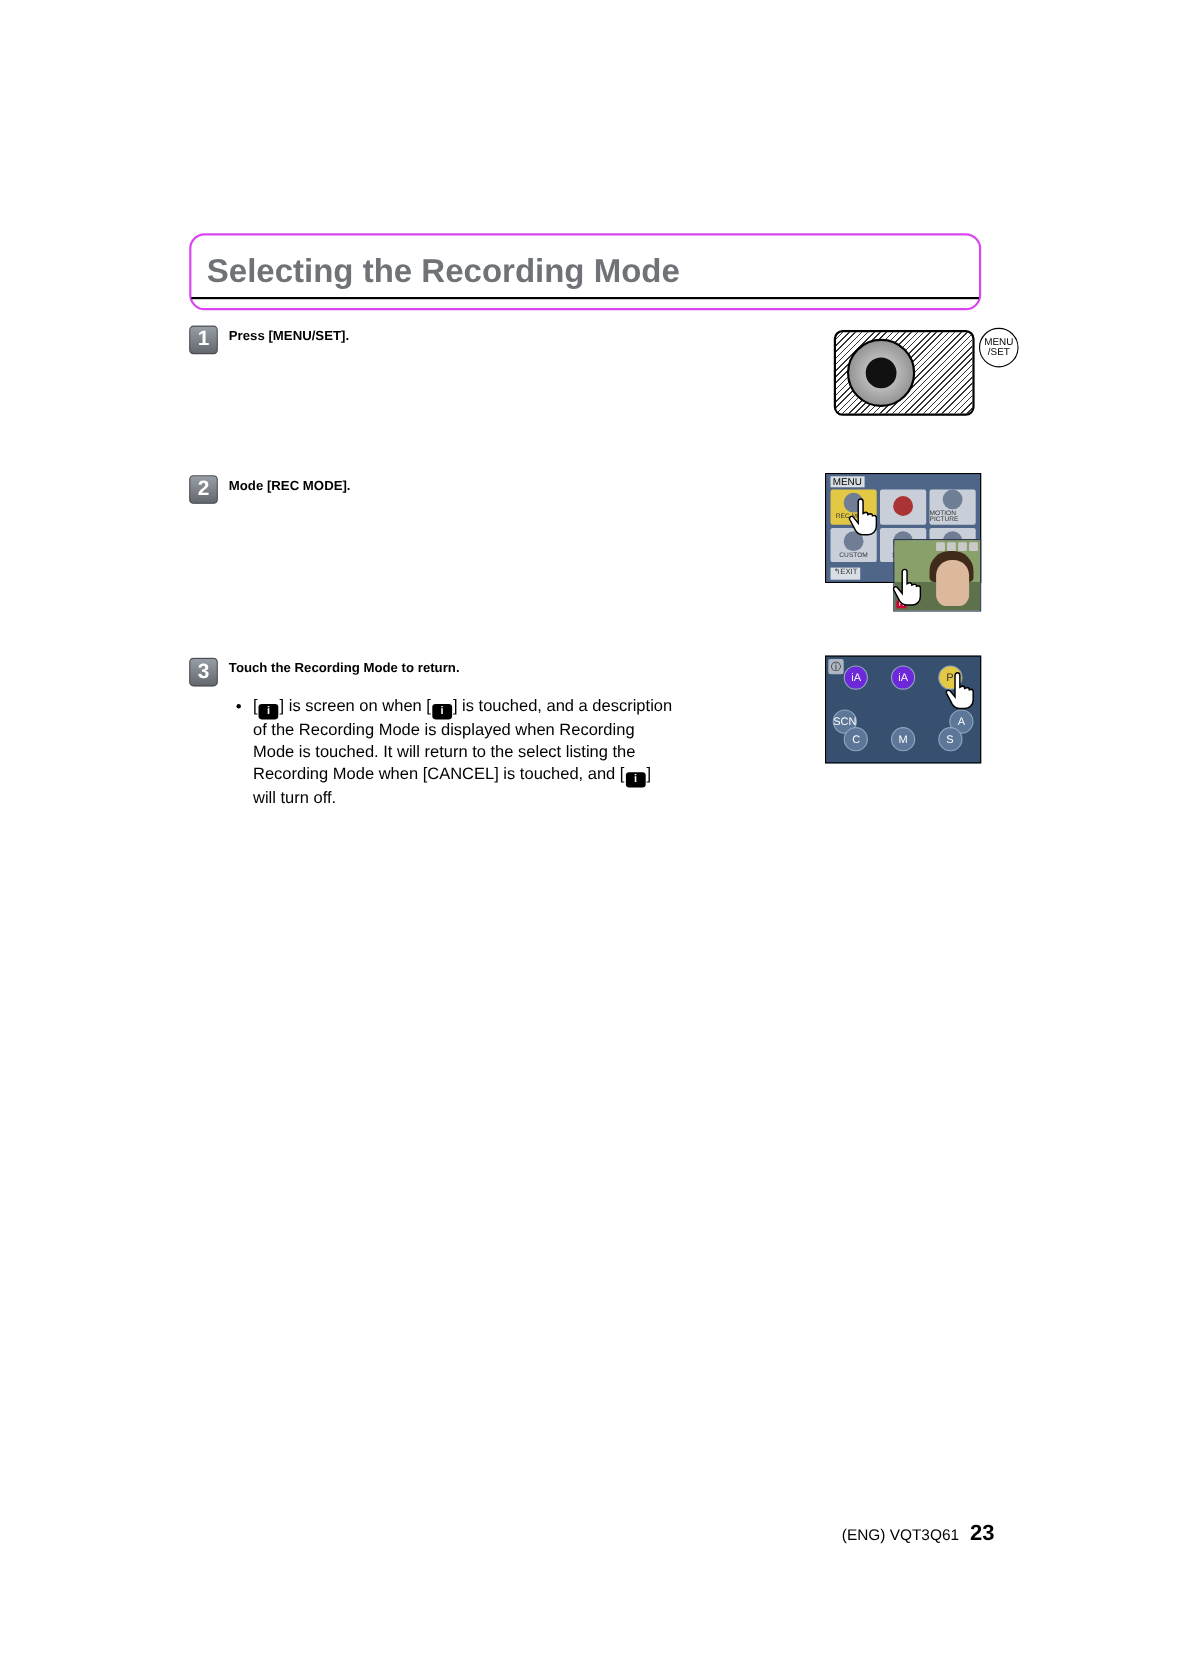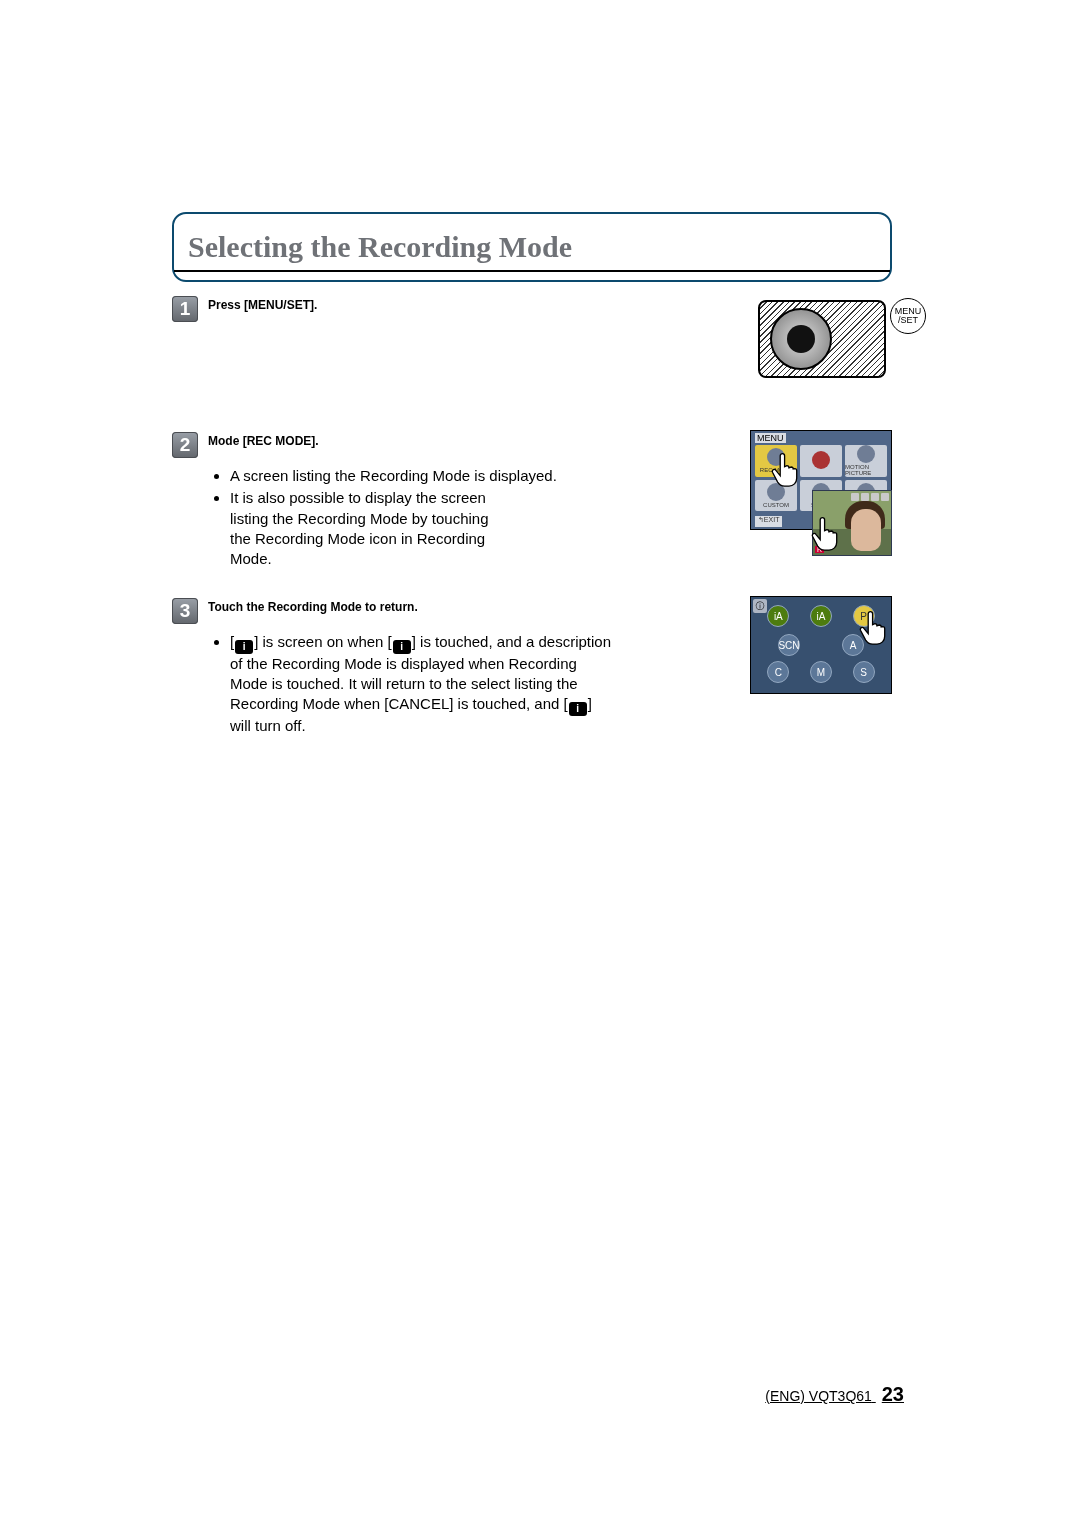--- a/index.html
+++ b/index.html
@@ -11,24 +11,23 @@
     height: 1526px;
     position: relative;
   }
   .page {
     position: absolute;
     left: 172px;
     top: 212px;
     width: 720px;
   }
   .title-frame {
-    border: 2px solid #0c4a6e;
+    border: 2px solid #d946ef;
     border-radius: 14px;
     padding: 16px 0 8px 0;
-    font-family: Liberation Serif, serif;
   }
   .title-frame .section-title {
     font-size: 30px;
     font-weight: bold;
     color: #6f7277;
     padding-left: 14px;
     border-bottom: 2px solid #000;
     padding-bottom: 6px;
   }
   .steps {
@@ -115,41 +114,40 @@
 
   .fig-preview { position:absolute; right:0; top:58px; width:78px; height:64px; border:1px solid #2e3950; background:linear-gradient(#8aa06a 60%,#5e714a 60%);}
   .fig-preview .face{position:absolute;right:10px;bottom:4px;width:30px;height:42px;background:#dcb89c;border-radius:14px 14px 10px 10px;}
   .fig-preview .hair{position:absolute;right:6px;bottom:26px;width:40px;height:28px;background:#402a1a;border-radius:18px 18px 4px 4px;}
   .fig-preview .bar{position:absolute;top:2px;right:2px;display:flex;gap:2px;}
   .fig-preview .bar i{width:8px;height:8px;background:#c9c9c9;display:block;border-radius:1px;}
   .fig-preview .tag{position:absolute;left:2px;bottom:2px;font-size:7px;background:#c03;color:#fff;padding:0 2px;}
 
   .fig-mode-screen { right:0; top:-2px; width:140px; height:96px; border:1px solid #000; background:#37506f; position:absolute;}
   .mode-row{position:absolute;left:6px;right:6px;display:flex;justify-content:space-around;}
-  .mode-row.r1{top:8px;} .mode-row.r2{top:37px;} .mode-row.r3{top:64px;}
+  .mode-row.r1{top:8px;} .mode-row.r2{top:48px;justify-content:space-between;} .mode-row.r3{top:64px;}
   .mode-chip{width:20px;height:20px;border-radius:50%;display:flex;align-items:center;justify-content:center;font-size:10px;color:#fff;background:#5c7798;border:1px solid #92a7c0;}
-  .mode-chip.red{background:#4d7c0f;}
+  .mode-chip.red{background:#6d28d9;}
   .mode-chip.sel{background:#e3c843;color:#333;}
   .info-tab{position:absolute;left:2px;top:2px;width:14px;height:14px;background:#aeb6c4;border-radius:2px;font-size:9px;display:flex;align-items:center;justify-content:center;}
 
   .info-badge {
     display:inline-flex;vertical-align:-3px;
     width:18px;height:14px;border-radius:3px;background:#000;color:#fff;
     align-items:center;justify-content:center;font-size:10px;font-weight:bold;
     margin:0 1px;
   }
 
   .step3-text { width: 400px; }
 
   .footer {
     position:absolute;
     right:176px;
     bottom:120px;
     font-size:14px;
-    text-decoration:underline;
   }
   .footer .pg{font-weight:bold;font-size:20px;margin-left:6px;}
 </style>
 </head>
 <body>
 
 <div class="page">
 
   <div class="title-frame">
     <div class="section-title">Selecting the Recording Mode</div>
@@ -167,26 +165,20 @@
         <div class="camera-lens"></div>
         <div class="fig-button-callout" style="white-space:pre;">MENU
 /SET</div>
       </div>
     </div>
 
     <div class="step" style="min-height:140px;">
       <div class="step-heading">
         <div class="step-number">2</div>
         <div class="step-title">Mode [REC MODE].</div>
-      </div>
-      <div class="step-body">
-        <ul>
-          <li>A screen listing the Recording Mode is displayed.</li>
-          <li style="max-width:280px;"><span>It is also possible to display the screen listing the Recording Mode by touching the Recording Mode icon in Recording Mode.</span></li>
-        </ul>
       </div>
 
       <div class="fig fig-menu-screen">
         <div class="menu-title">MENU</div>
         <div class="menu-grid">
           <div class="menu-cell hl">
               <div class="ic"></div>
               <span>REC MODE</span>
             </div>
           <div class="menu-cell red">

